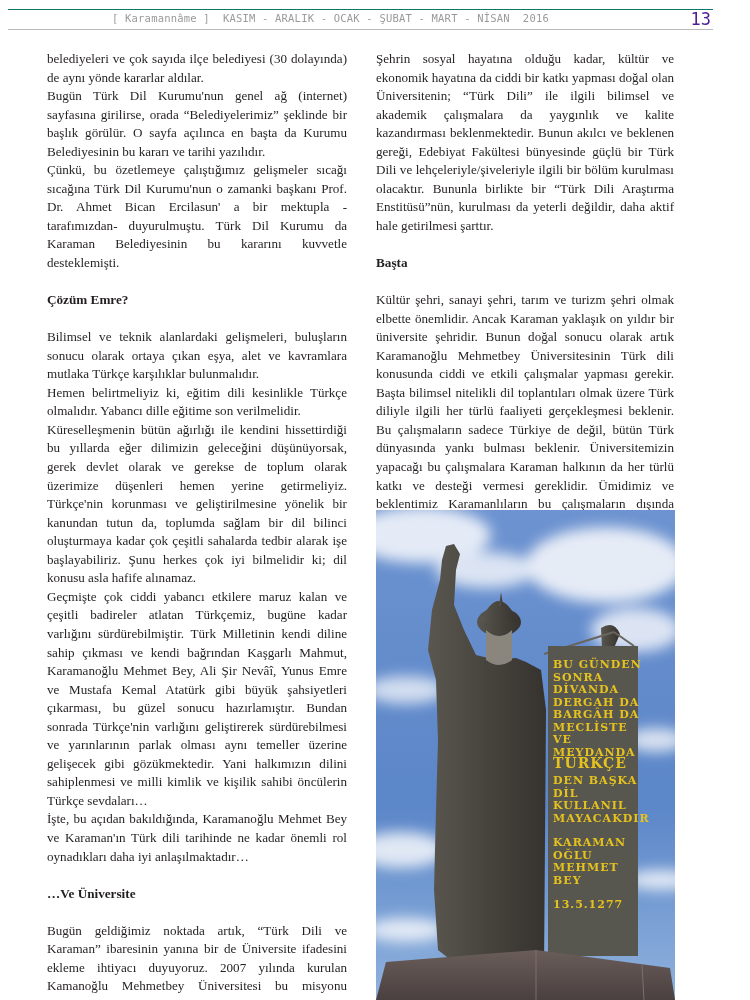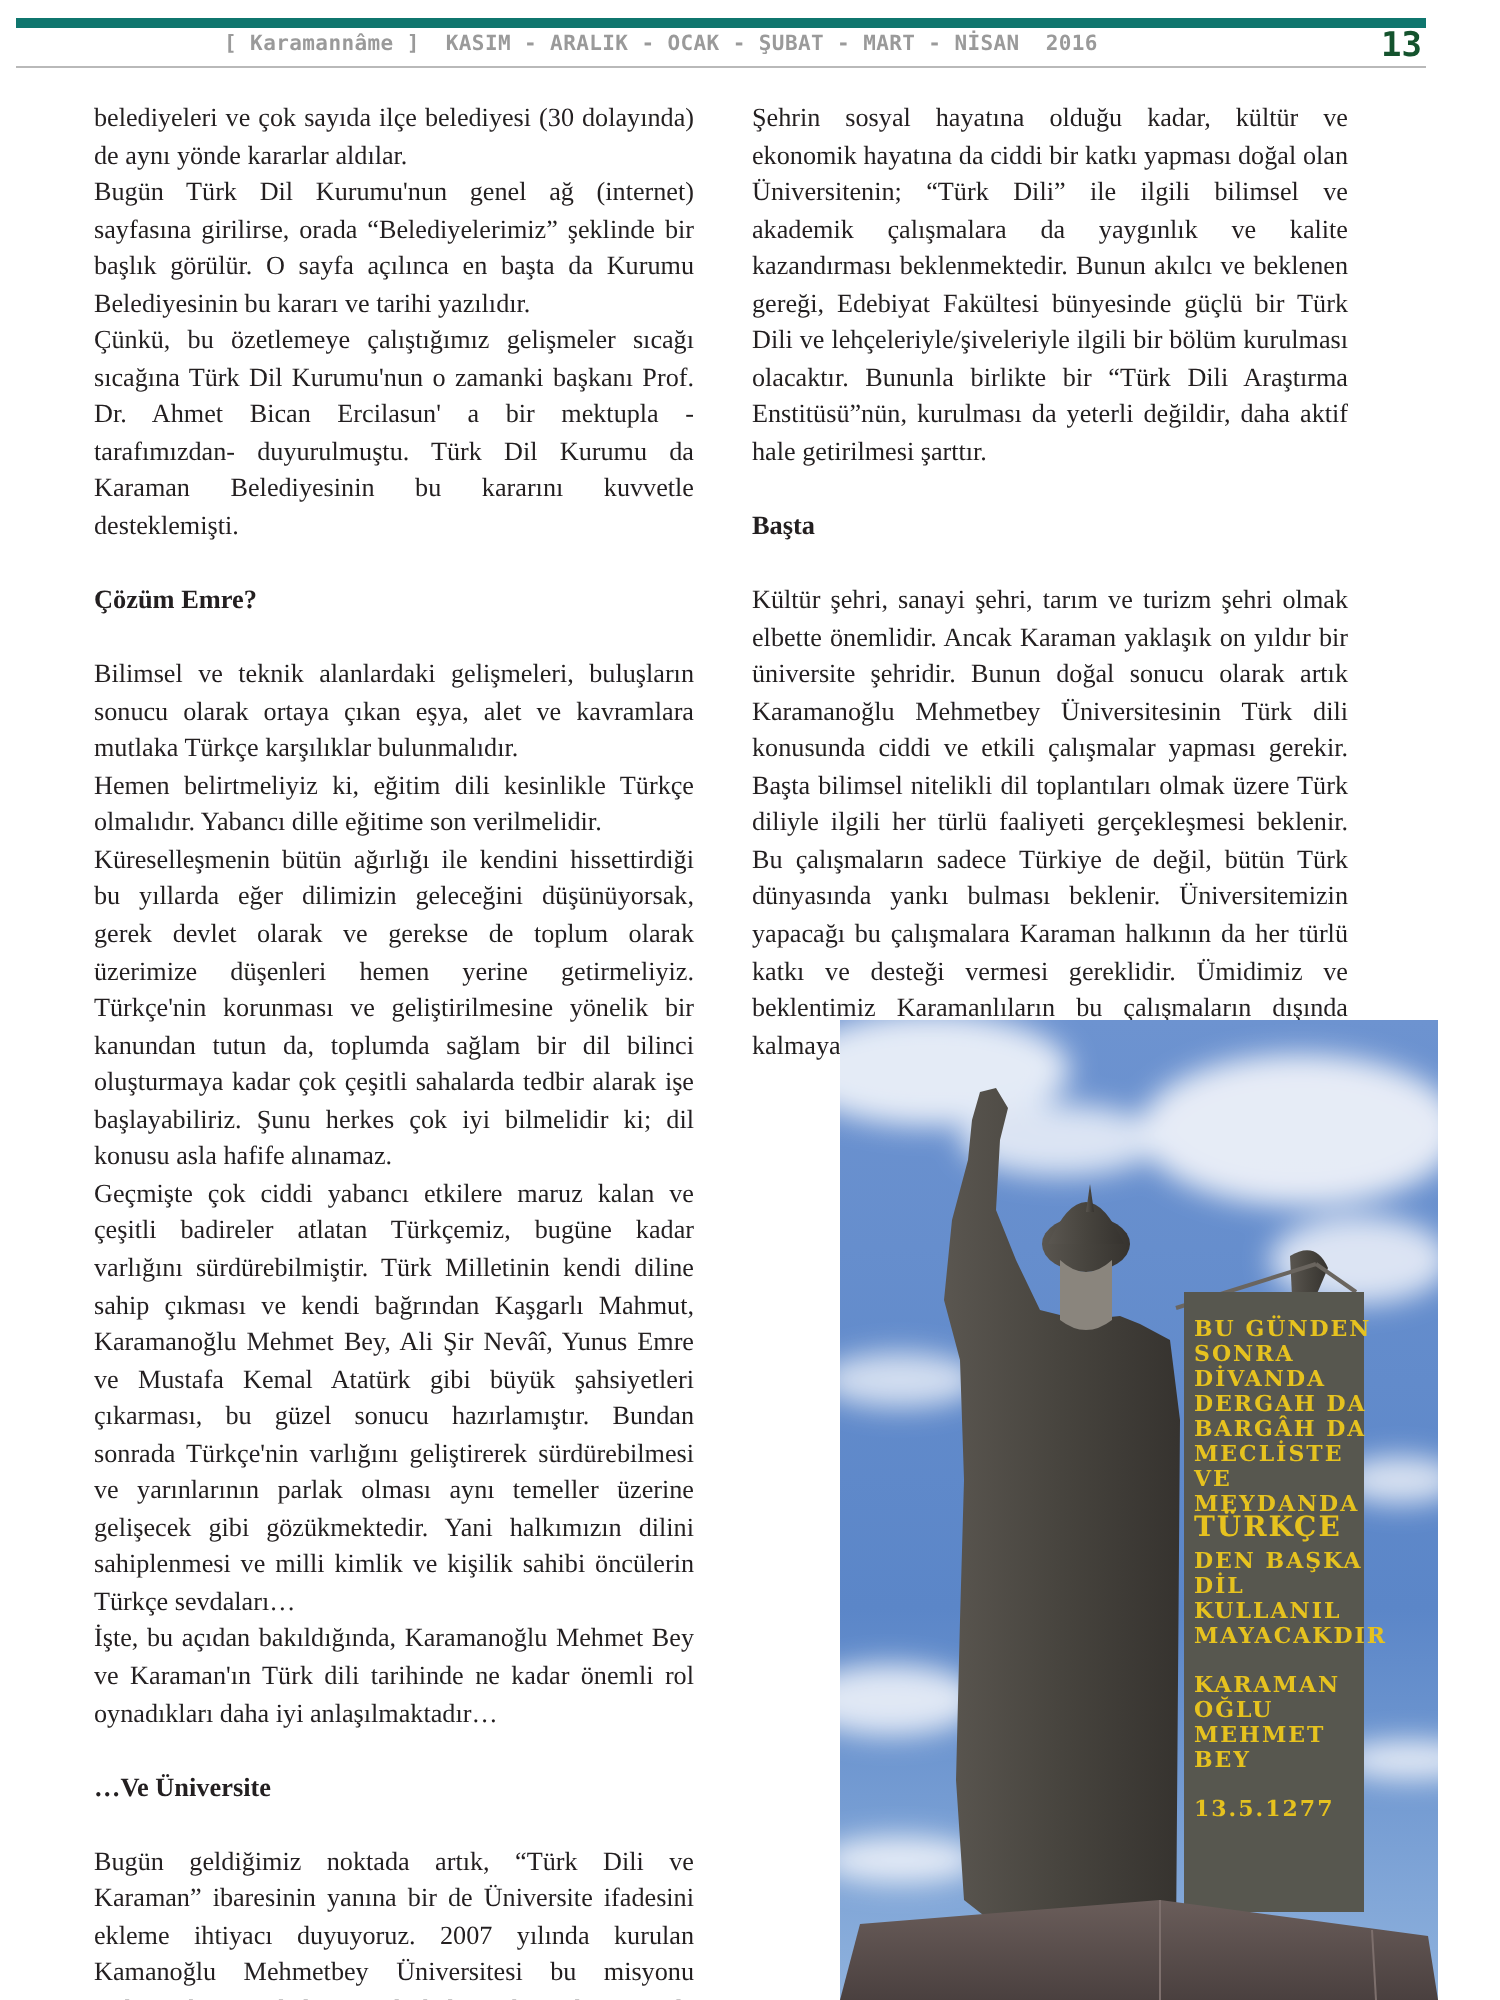--- a/index.html
+++ b/index.html
@@ -4,47 +4,46 @@
 <style>
   html, body { margin: 0; padding: 0; }
   body {
     width: 750px; height: 1000px; overflow: hidden;
     background: #ffffff; position: relative;
     font-family: "Liberation Serif", "DejaVu Serif", serif;
     color: #231f20;
   }
   .header {
     position: absolute; left: 8px; top: 9px; width: 705px; height: 19px;
-    border-top: 5px solid #0f766e; border-bottom: 1px solid #b9b9b9; font-weight: bold;
+    border-top: 1px solid #0f766e; border-bottom: 1px solid #b9b9b9;
   }
   .header .running {
     position: absolute; left: 0; right: 60px; top: 2px; text-align: center;
     font-family: "DejaVu Sans Mono", "Liberation Mono", monospace;
     font-size: 10.5px; color: #9a9a9a; letter-spacing: 0.2px; white-space: pre;
   }
   .header .page-number {
     position: absolute; right: 2px; top: -1px;
     font-family: "DejaVu Sans Mono", "Liberation Mono", monospace;
-    font-size: 17px; color: #14532d;
+    font-size: 17px; color: #4c1d95;
   }
   .col {
     position: absolute; font-size: 13.1px; line-height: 18.55px;
     text-align: justify;
   }
   .col-left { left: 47px; top: 50px; width: 300px; }
   .col-right { left: 376px; top: 50px; width: 298px; }
   .col p { margin: 0; }
   .col h2 {
     margin: 0; font-size: 13.2px; font-weight: bold; line-height: 18.55px;
   }
   .gap { height: 18.55px; }
   .photo {
     position: absolute; left: 376px; top: 510px; width: 299px; height: 490px;
     overflow: hidden;
-    margin-left: 44px;
   }
   .photo svg { display: block; }
 </style>
 </head>
 <body>
 
 <div class="header">
   <div class="running">[ Karamannâme ]  KASIM - ARALIK - OCAK - ŞUBAT - MART - NİSAN  2016</div>
   <div class="page-number">13</div>
 </div>

